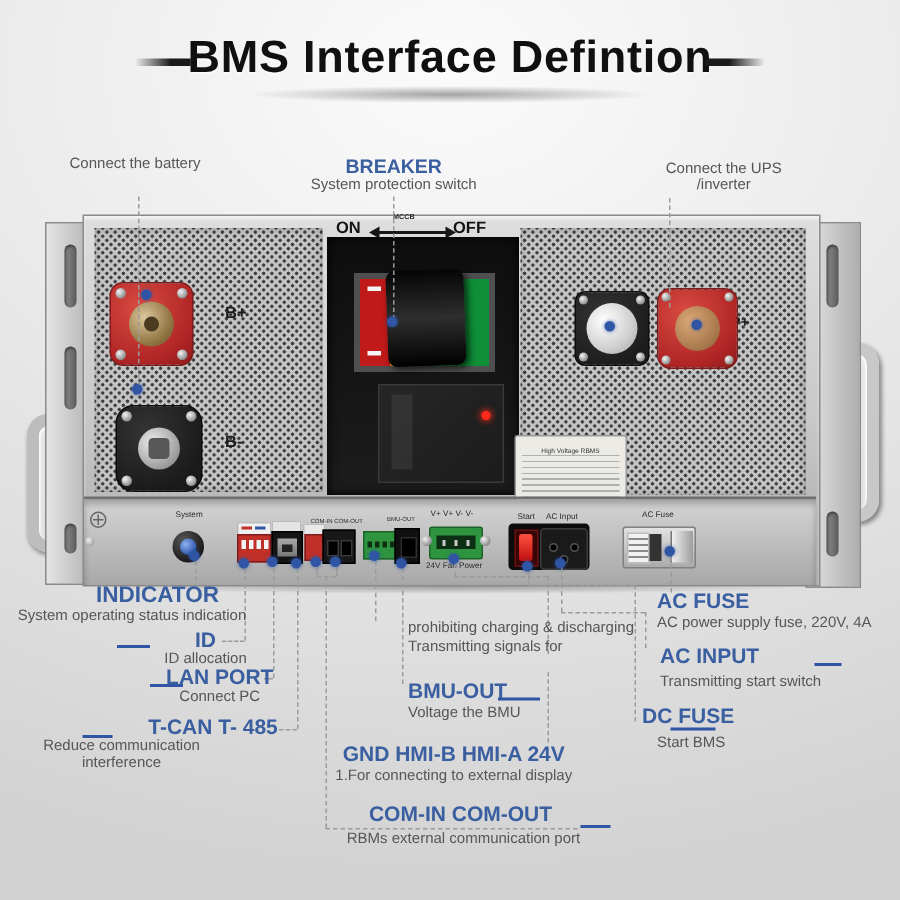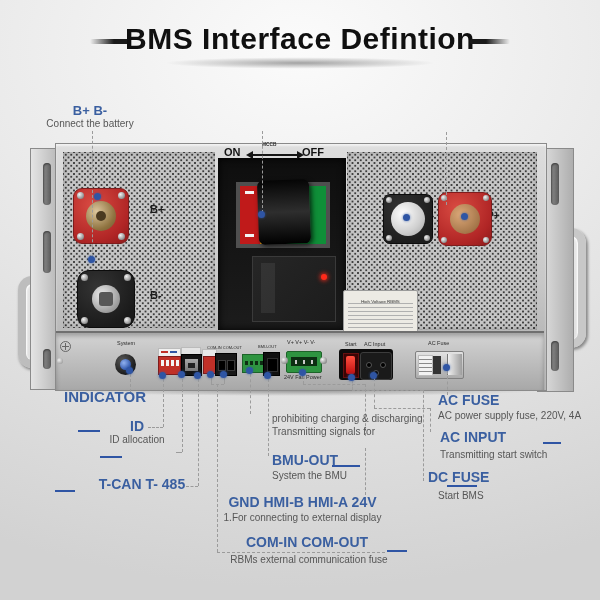--- a/index.html
+++ b/index.html
@@ -31,24 +31,28 @@
   <div class="abs" style="left:90px;top:39px;width:40px;height:5px;border-radius:2px;
               background:linear-gradient(90deg,rgba(26,26,26,0),#1a1a1a 60%,#1a1a1a);"></div>
   <div class="abs" style="left:0;right:0;top:22px;text-align:center;font-size:30px;font-weight:800;color:#101010;
               letter-spacing:.5px;text-shadow:0 1px 0 rgba(255,255,255,.55);">BMS Interface Defintion</div>
   <div class="abs" style="left:470px;top:39px;width:40px;height:5px;border-radius:2px;
               background:linear-gradient(270deg,rgba(26,26,26,0),#1a1a1a 60%,#1a1a1a);"></div>
   <div class="abs" style="left:160px;top:57px;width:280px;height:12px;
               background:radial-gradient(ellipse at center,rgba(0,0,0,.35) 0%,rgba(0,0,0,0) 68%);"></div>
 
   <div class="abs center" style="left:35px;top:104px;width:110px;">
-    <div class="ct" style="font-size:13px;">B+ B-</div>
     <div class="cd">Connect the battery</div>
   </div>
+  <div class="abs center" style="left:200px;top:104px;width:125px;">
+    <div class="ct" style="font-size:13px;">BREAKER</div>
+    <div class="cd">System protection switch</div>
+  </div>
   <div class="abs center" style="left:425px;top:107px;width:115px;">
+    <div class="cd">Connect the UPS /inverter</div>
   </div>
 
   <div class="abs" style="left:60px;top:386px;width:480px;height:10px;
               background:radial-gradient(ellipse at center,rgba(0,0,0,.3),rgba(0,0,0,0) 70%);"></div>
 
   <div class="abs" style="left:18px;top:276px;width:34px;height:76px;border:8px solid #bdbdbd;border-right:none;
               border-radius:14px 0 0 14px;box-shadow:inset 1px 1px 2px #fff,1px 2px 3px rgba(0,0,0,.4);"></div>
   <div class="abs ear" style="left:30px;top:148px;width:33px;height:240px;">
     <div class="slot" style="left:12px;top:14px;width:8px;height:42px;"></div>
     <div class="slot" style="left:12px;top:82px;width:8px;height:42px;"></div>
@@ -280,44 +284,50 @@
 
   <div class="bl" style="left:78px;top:430px;width:22px;"></div>
   <div class="bl" style="left:100px;top:456px;width:22px;"></div>
   <div class="bl" style="left:55px;top:490px;width:20px;"></div>
   <div class="bl" style="left:332px;top:465px;width:28px;"></div>
   <div class="bl" style="left:387px;top:550px;width:20px;"></div>
   <div class="bl" style="left:543px;top:442px;width:18px;"></div>
   <div class="bl" style="left:447px;top:485px;width:30px;"></div>
 
   <div class="abs center ct" style="left:55px;top:389px;width:100px;font-size:15px;">INDICATOR</div>
+  <div class="abs center cd" style="left:8px;top:405px;width:160px;">System operating status indication</div>
 
   <div class="abs center" style="left:97px;top:419px;width:80px;">
     <div class="ct">ID</div>
     <div class="cd">ID allocation</div>
   </div>
 
+  <div class="abs center" style="left:104px;top:444px;width:85px;">
+    <div class="ct">LAN PORT</div>
+    <div class="cd">Connect PC</div>
+  </div>
 
   <div class="abs center ct" style="left:96px;top:477px;width:92px;">T-CAN T- 485</div>
+  <div class="abs center cd" style="left:25px;top:492px;width:112px;">Reduce communication interference</div>
 
   <div class="abs" style="left:272px;top:413px;width:160px;">
     <div class="cd">prohibiting charging &amp; discharging</div>
     <div class="cd" style="margin-top:2px;">Transmitting signals for</div>
   </div>
 
   <div class="abs ct" style="left:272px;top:453px;">BMU-OUT</div>
-  <div class="abs cd" style="left:272px;top:470px;">System the BMU</div>
+  <div class="abs cd" style="left:272px;top:470px;">Voltage the BMU</div>
 
   <div class="abs center" style="left:220px;top:495px;width:165px;">
     <div class="ct">GND HMI-B HMI-A 24V</div>
     <div class="cd" style="margin-top:2px;">1.For connecting to external display</div>
   </div>
 
   <div class="abs center ct" style="left:243px;top:535px;width:128px;">COM-IN COM-OUT</div>
-  <div class="abs center cd" style="left:228px;top:554px;width:162px;">RBMs external communication fuse</div>
+  <div class="abs center cd" style="left:228px;top:554px;width:162px;">RBMs external communication port</div>
 
   <div class="abs" style="left:438px;top:393px;width:150px;">
     <div class="ct">AC FUSE</div>
     <div class="cd" style="margin-top:2px;">AC power supply fuse, 220V, 4A</div>
   </div>
 
   <div class="abs" style="left:440px;top:430px;width:140px;">
     <div class="ct">AC INPUT</div>
     <div class="cd" style="margin-top:4px;">Transmitting start switch</div>
   </div>

